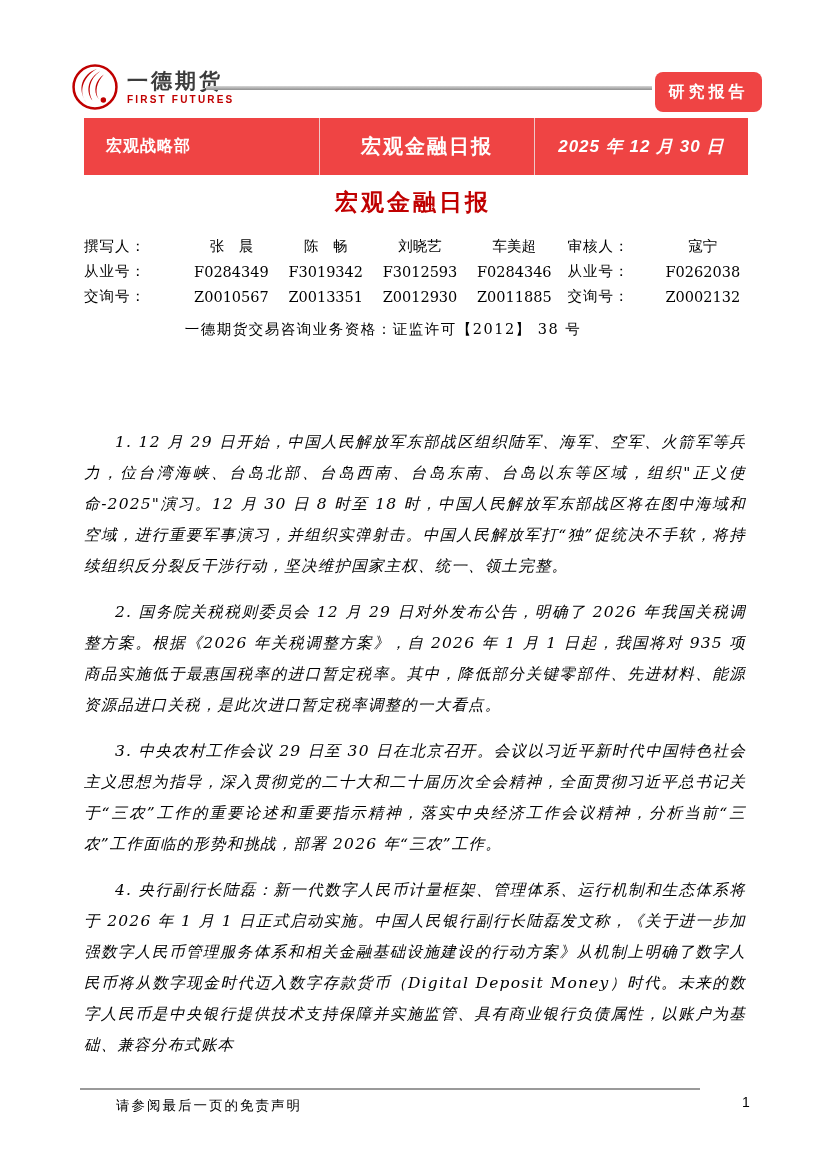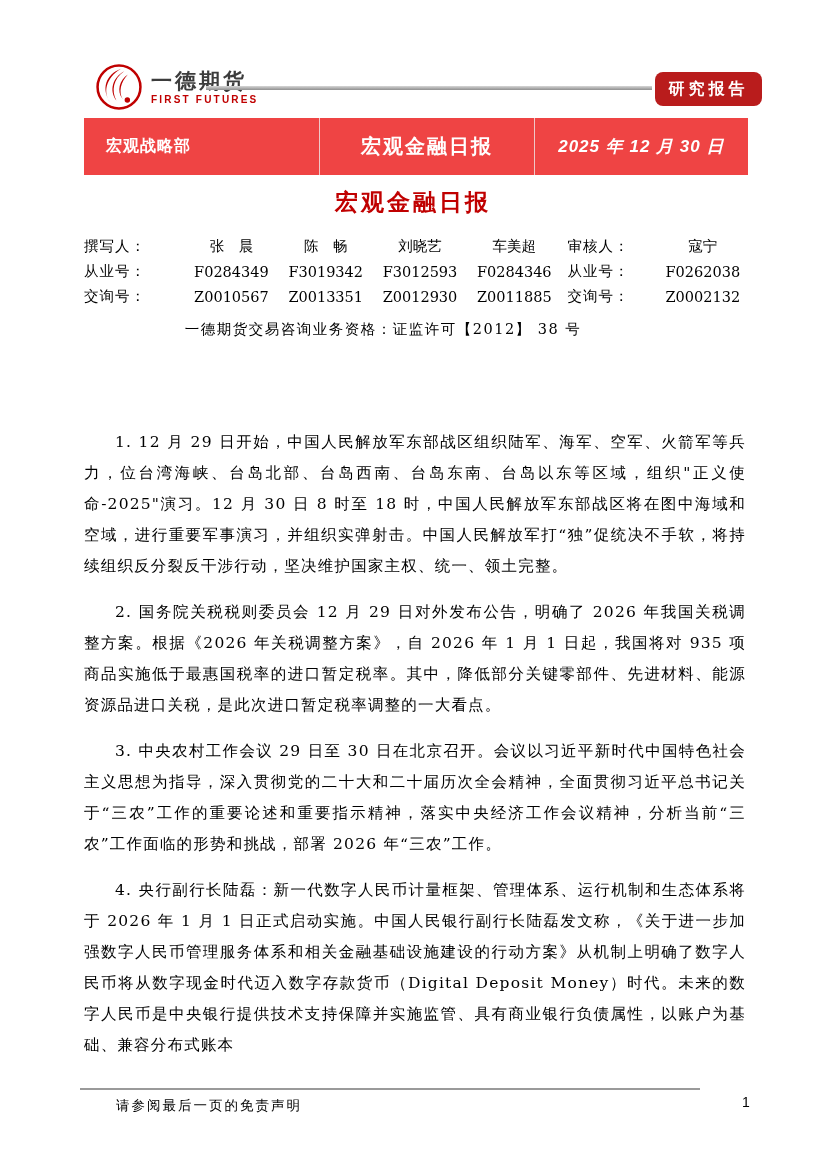--- a/index.html
+++ b/index.html
@@ -7,37 +7,37 @@
   .page {
     position: relative;
     width: 826px; height: 1169px;
     margin: 0 auto;
     background: #ffffff;
     font-family: "DejaVu Serif", serif;
     color: #000;
     overflow: hidden;
   }
   
-  .logo { position: absolute; left: 96px; top: 64px; display: flex; align-items: center; gap: 9px; }
+  .logo { position: absolute; left: 72px; top: 64px; display: flex; align-items: center; gap: 9px; }
   .logo-icon { width: 46px; height: 46px; }
   .logo-text-cn {
     font-family: "Liberation Sans", sans-serif;
     font-weight: bold; font-size: 21px; color: #3c3c3c; letter-spacing: 3px; line-height: 1.1;
   }
   .logo-text-en {
     font-family: "Liberation Sans", sans-serif;
     font-weight: bold; font-size: 10px; color: #c00000; letter-spacing: 2.2px; margin-top: 2px;
   }
   .masthead-rule {
     position: absolute; left: 206px; top: 86px; width: 446px; height: 4px;
     background: linear-gradient(#d6d6d6, #8f8f8f);
   }
   .badge {
-    position: absolute; left: 655px; top: 72px; width: 107px; height: 34px;
-    background: #b91c1c; border-radius: 8px;
+    position: absolute; left: 655px; top: 72px; width: 107px; height: 40px;
+    background: #ef4444; border-radius: 8px;
     color: #fff; display: flex; align-items: center; justify-content: center;
     font-family: "DejaVu Serif", serif; font-weight: bold; font-size: 16px; letter-spacing: 4px;
   }
   
   .bar {
     position: absolute; left: 84px; top: 118px; width: 664px; height: 57px;
     display: flex; background: #ef4444;
     font-family: "Liberation Sans", sans-serif; font-weight: bold; color: #fff;
   }
   .bar-cell { flex: 1; display: flex; align-items: center; }
@@ -69,21 +69,21 @@
     font-size: 14.5px; letter-spacing: 1.5px;
   }
   
   .content { position: absolute; left: 84px; top: 406px; width: 662px; height: 676px; overflow: hidden; }
   .section-heading {
     font-family: "Liberation Sans", sans-serif; font-weight: bold;
     font-size: 21px; color: #c00000; letter-spacing: 2px; margin-left: 30px;
   }
   .content p {
     margin-top: 15px; text-align: justify; text-indent: 2em;
-    font-size: 15.5px; line-height: 31px; letter-spacing: 1.2px;
+    font-size: 15.5px; line-height: 31px; letter-spacing: 1.2px; font-style: italic;
   }
   .content p:first-of-type { margin-top: 21px; }
   
   .footer-rule {
     position: absolute; left: 80px; top: 1088px; width: 620px; height: 2px;
     background: #9a9a9a;
   }
   .footer-disclaimer {
     position: absolute; left: 116px; top: 1097px; font-size: 13.5px; letter-spacing: 2px;
   }

